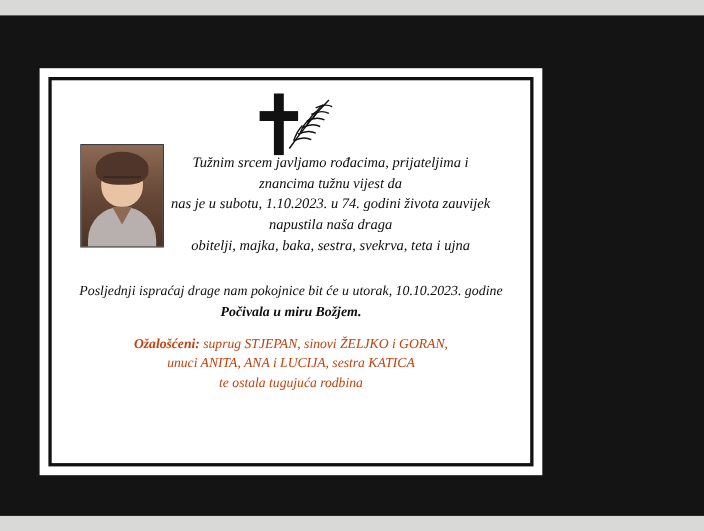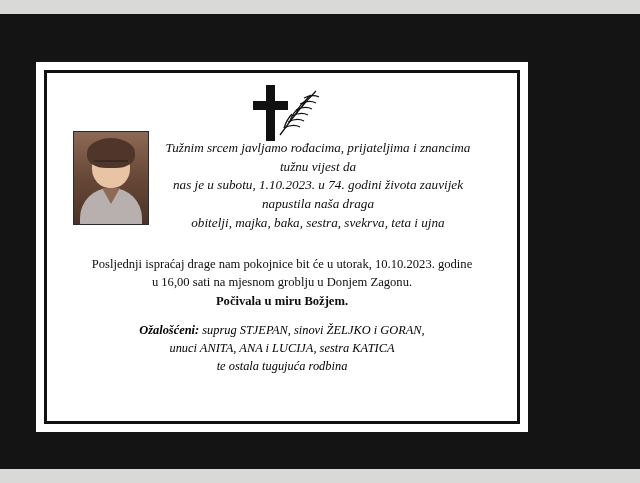--- a/index.html
+++ b/index.html
@@ -38,21 +38,21 @@
     width: 640px;
     height: 455px;
     background: #141414;
   }
 
   
   .card-outer {
     position: absolute;
     left: 36px;
     top: 62px;
-    width: 492px;
+    width: 457px;
     height: 370px;
     background: #ffffff;
     box-sizing: border-box;
     padding: 8px;
   }
   .card-border {
     width: 100%;
     height: 100%;
     border: 3px solid #111111;
     box-sizing: border-box;
@@ -138,37 +138,38 @@
     font-size: 35px;
     letter-spacing: 1px;
     color: #000000;
     font-weight: 400;
   }
   .name .gap { display:inline-block; width: 18px; }
 
   .details {
     margin-top: 22px;
     text-align: center;
+    font-style: italic;
     font-size: 12.6px;
     line-height: 1.45;
     color: #0d0d0d;
   }
   .details .peace {
     font-weight: bold;
     display: block;
     margin-top: 1px;
   }
 
   .mourners {
     margin-top: 12px;
     text-align: center;
     font-style: italic;
     font-size: 12.4px;
     line-height: 1.45;
-    color: #000000;
+    color: #c2410c;
   }
   .mourners .lead {
     font-weight: bold;
   }
 </style>
 </head>
 <body>
 
 <div id="page">
 
@@ -213,21 +214,20 @@
 
       <div class="intro">
         <div>Tužnim srcem javljamo rođacima, prijateljima i znancima tužnu vijest da</div>
         <div>nas je u subotu, 1.10.2023. u 74. godini života zauvijek napustila naša draga</div>
         <div>obitelji, majka, baka, sestra, svekrva, teta i ujna</div>
       </div>
 
 
       <div class="details">
         <div>Posljednji ispraćaj drage nam pokojnice bit će u utorak, 10.10.2023. godine</div>
-        <div>u 16,00 sati na mjesnom groblju u Donjem Zagonu.</div>
         <span class="peace">Počivala u miru Božjem.</span>
       </div>
 
       <div class="mourners">
         <div><span class="lead">Ožalošćeni:</span><span> suprug STJEPAN, sinovi ŽELJKO i GORAN,</span></div>
         <div>unuci ANITA, ANA i LUCIJA, sestra KATICA</div>
         <div>te ostala tugujuća rodbina</div>
       </div>
 
     </div>

